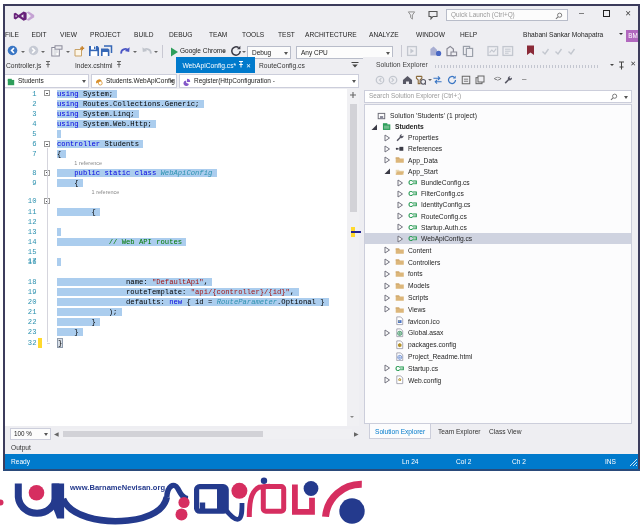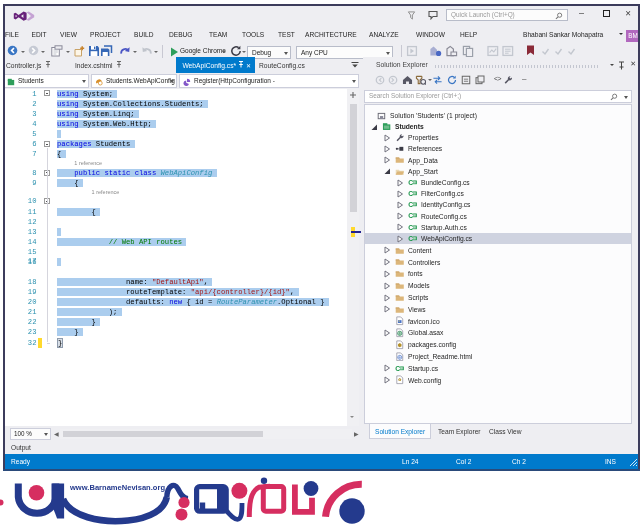--- a/index.html
+++ b/index.html
@@ -225,29 +225,29 @@
         <div class="nav" style="left:176px;width:180px"><svg style="position:absolute;left:3px;top:3px" width="8" height="8" viewBox="0 0 10 10">
               <path d="M5 1a4 4 0 0 1 4 4H5z" fill="#8458c9"></path>
               <path d="M4 3a3.5 3.5 0 1 0 3.4 4.4L4 6z" fill="#8458c9"></path>
             </svg><span style="margin-left:14px">Register(HttpConfiguration -</span><span class="ca"></span></div>
       </div>
       <div id="codewrap">
         <div id="codepane">
 <div class="ln" style="top:-0.50px">1</div>
 <div class="cl" style="top:-0.50px"><span class="sel"><span class="k">using</span><span class="p"> System;</span>&nbsp;</span></div>
 <div class="ln" style="top:9.58px">2</div>
-<div class="cl" style="top:9.58px"><span class="sel"><span class="k">using</span><span class="p"> System.Collections.Students;</span>&nbsp;</span></div>
+<div class="cl" style="top:9.58px"><span class="sel"><span class="k">using</span><span class="p"> Routes.Collections.Generic;</span>&nbsp;</span></div>
 <div class="ln" style="top:19.66px">3</div>
 <div class="cl" style="top:19.66px"><span class="sel"><span class="k">using</span><span class="p"> System.Linq;</span>&nbsp;</span></div>
 <div class="ln" style="top:29.74px">4</div>
 <div class="cl" style="top:29.74px"><span class="sel"><span class="k">using</span><span class="p"> System.Web.Http;</span>&nbsp;</span></div>
 <div class="ln" style="top:39.82px">5</div>
 <div class="cl" style="top:39.82px"><span class="sel">&nbsp;</span></div>
 <div class="ln" style="top:49.90px">6</div>
-<div class="cl" style="top:49.90px"><span class="sel"><span class="k">packages</span><span class="p"> Students</span>&nbsp;</span></div>
+<div class="cl" style="top:49.90px"><span class="sel"><span class="k">controller</span><span class="p"> Students</span>&nbsp;</span></div>
 <div class="ln" style="top:59.98px">7</div>
 <div class="cl" style="top:59.98px"><span class="sel"><span class="p">{</span>&nbsp;</span></div>
 <div class="lens" style="top:70.06px;left:71.3px">1 reference</div>
 <div class="ln" style="top:78.66px">8</div>
 <div class="cl" style="top:78.66px"><span class="sel"><span class="p">    </span><span class="k">public static class</span><span class="p"> </span><span class="t">WebApiConfig</span>&nbsp;</span></div>
 <div class="ln" style="top:88.74px">9</div>
 <div class="cl" style="top:88.74px"><span class="sel"><span class="p">    {</span>&nbsp;</span></div>
 <div class="lens" style="top:98.82px;left:88.6px">1 reference</div>
 <div class="ln" style="top:107.42px">10</div>
 <div class="ln" style="top:117.50px">11</div>

